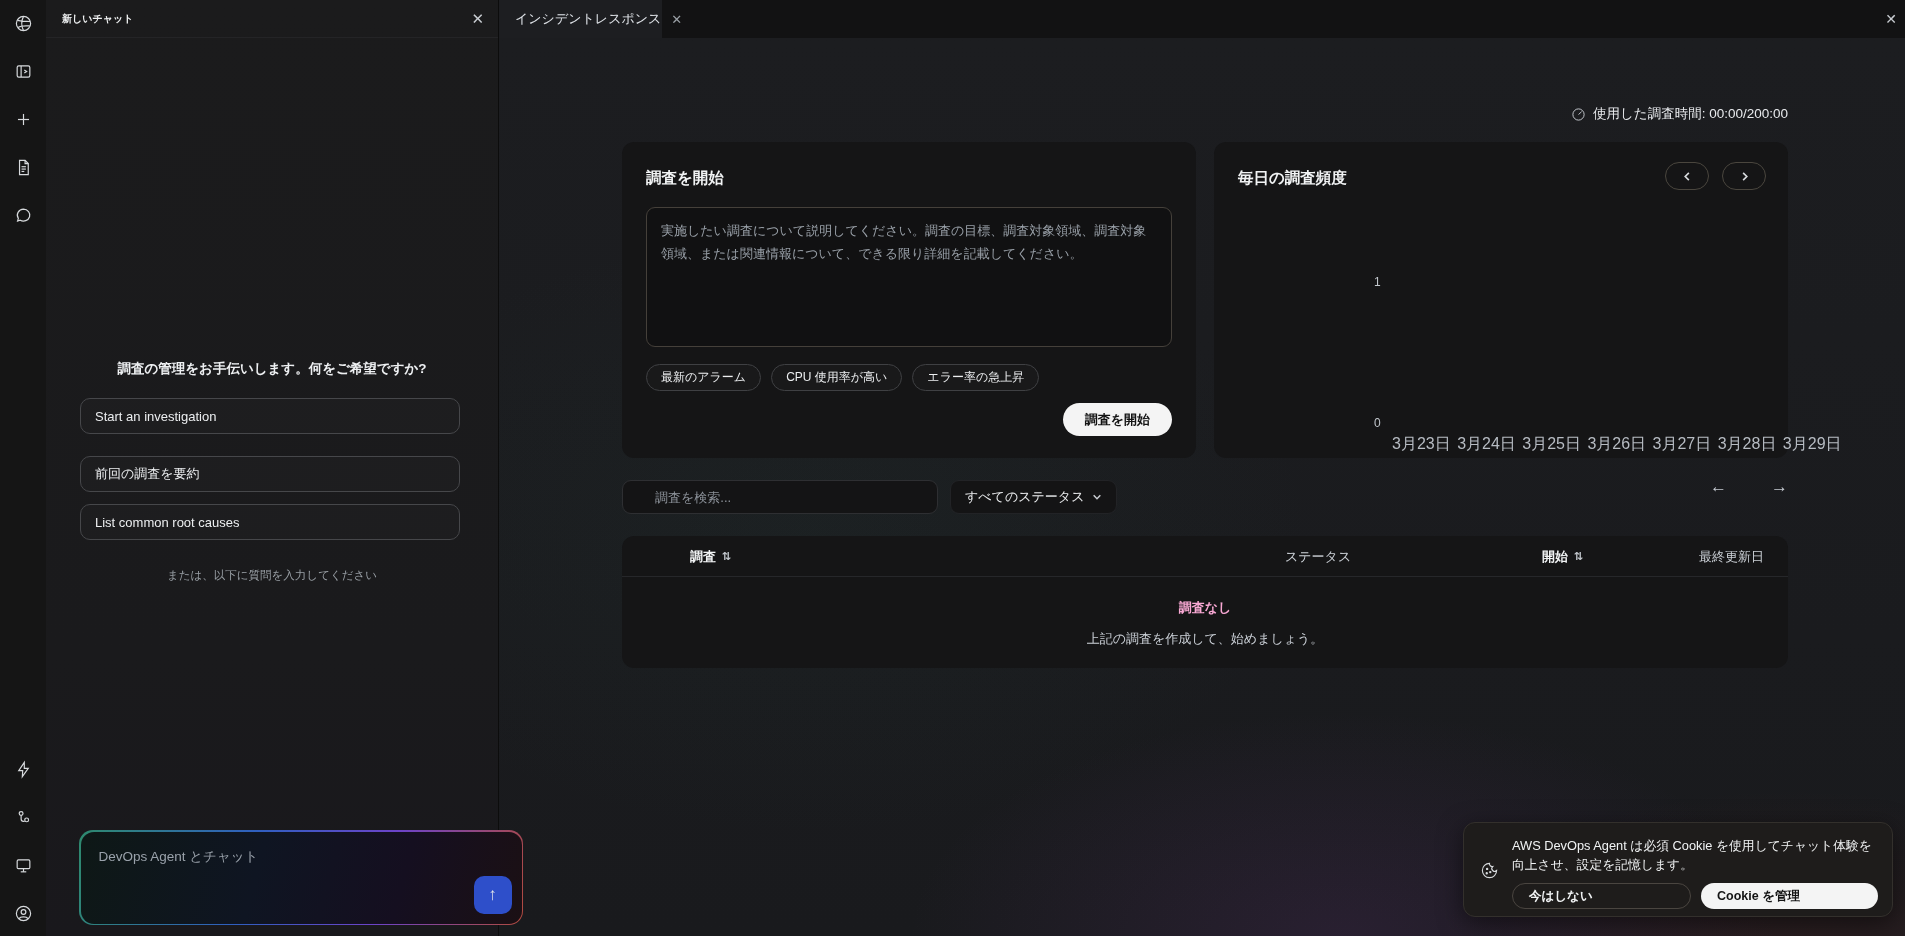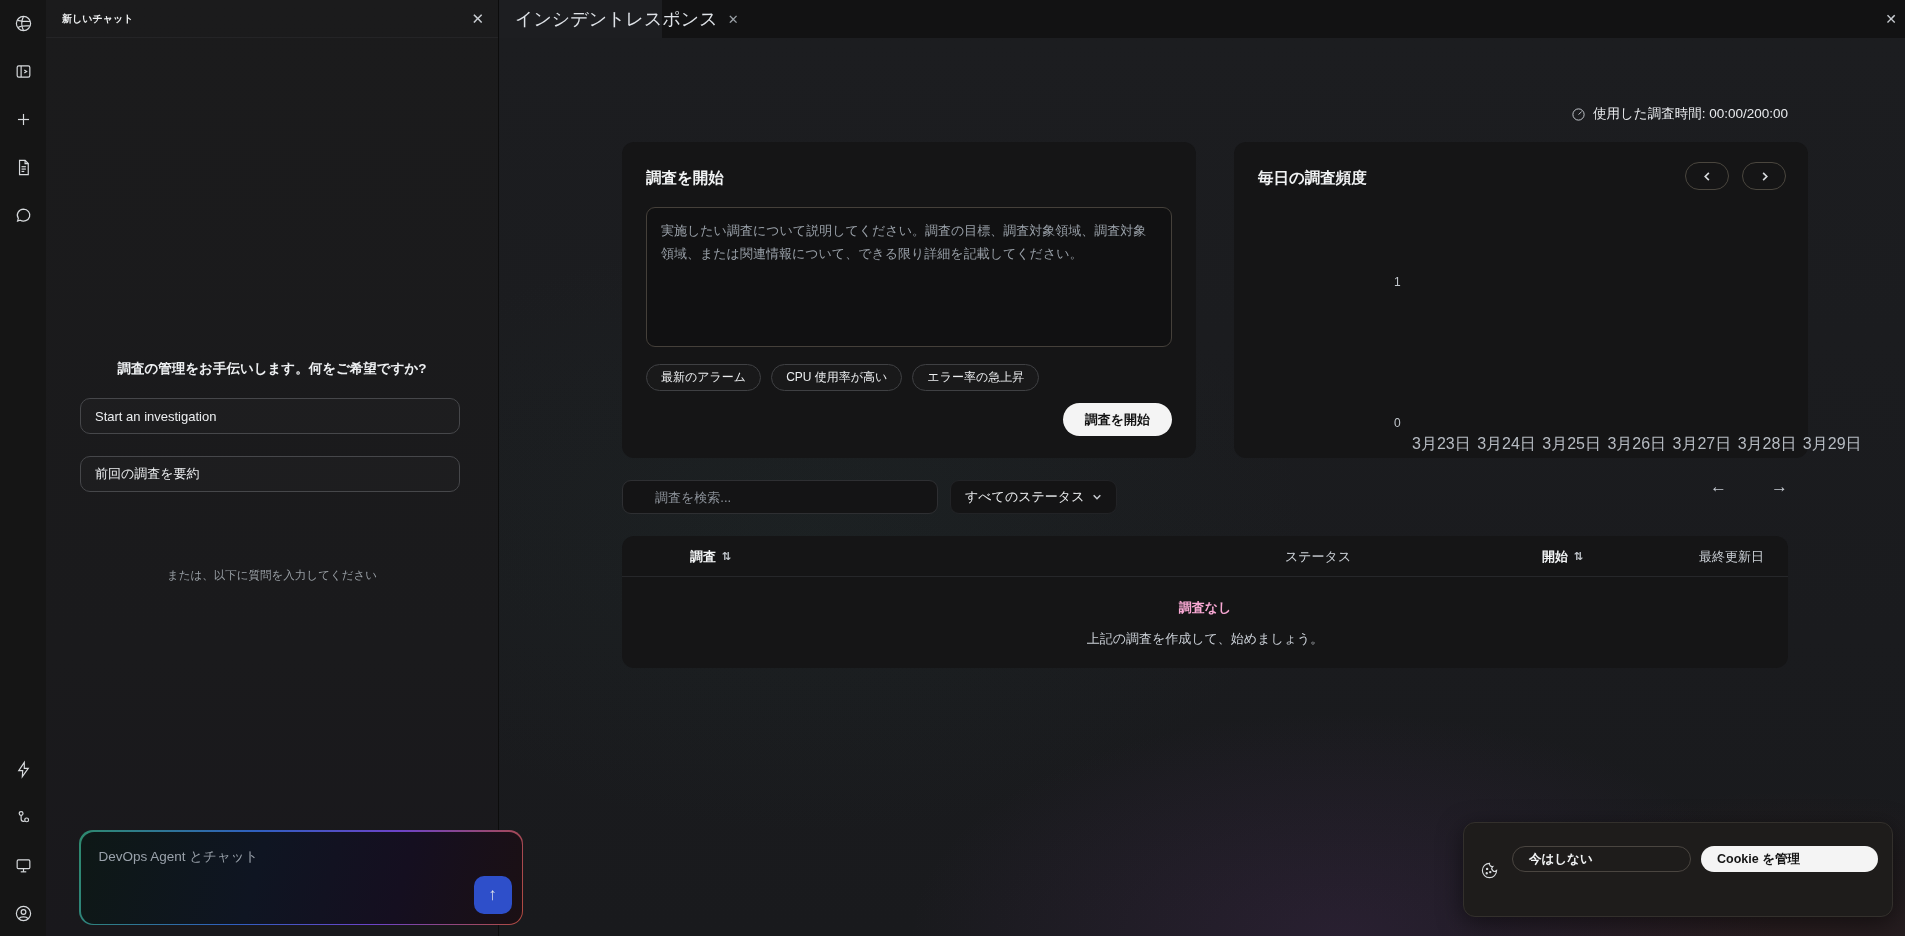--- a/index.html
+++ b/index.html
@@ -25,21 +25,21 @@
   .or-hint { position:absolute; top:530px; left:0; right:0; text-align:center; font-size:11.5px; color:#9aa0a6; }
   .chat-input-wrap { position:absolute; left:33px; top:792px; width:444px; height:95px; border-radius:14px; padding:1.5px; background:linear-gradient(105deg,#2e8a6e 0%,#2f5fc0 38%,#6c43c9 68%,#b14a3e 100%); }
   .chat-input-inner { position:relative; width:100%; height:100%; border-radius:13px; background:linear-gradient(105deg,#0e1816 0%,#0f1522 40%,#150f20 72%,#1b1014 100%); }
   .chat-input-inner textarea { position:absolute; inset:0; background:transparent; border:none; outline:none; resize:none; color:#e8eaed; font-size:13.5px; font-family:inherit; padding:16px 18px; }
   .chat-input-inner textarea::placeholder { color:#9aa2ab; }
   .send-btn { position:absolute; right:10px; bottom:10px; width:38px; height:38px; border-radius:10px; background:#2e4fca; border:none; color:#dfe3ea; font-size:17px; cursor:pointer; display:flex; align-items:center; justify-content:center; }
 
   
   .tabbar { position:absolute; left:499px; top:0; width:1406px; height:38px; background:#121213; display:flex; align-items:stretch; }
   .tab { width:163px; background:#1d1e21; display:flex; align-items:center; padding:0 12px 0 16px; gap:10px; cursor:pointer; }
-  .tab-label { font-size:18px; color:#dfe3e8; white-space:nowrap; }
+  .tab-label { font-size:13px; color:#dfe3e8; white-space:nowrap; }
   .tab-x { color:#9aa0a6; font-size:13px; line-height:1; cursor:pointer; }
   .win-x { margin-left:auto; color:#c9cdd2; font-size:14px; align-self:center; padding:0 8px 0 0; cursor:pointer; }
 
   
   .main { position:absolute; left:499px; top:38px; width:1406px; height:898px;
     background:
       radial-gradient(620px 320px at 60% 100%, rgba(104,54,128,0.20), transparent 70%),
       radial-gradient(520px 260px at 92% 104%, rgba(146,52,48,0.16), transparent 70%),
       radial-gradient(700px 420px at 22% 55%, rgba(42,82,72,0.10), transparent 72%),
       linear-gradient(180deg,#1c1d20 0%,#191a1d 100%);
@@ -53,21 +53,21 @@
 
   
   .start-card { left:123px; top:104px; width:574px; height:316px; padding:26px 24px; }
   .start-card textarea { margin-top:18px; width:526px; height:140px; background:#111112; border:1px solid #45403a; border-radius:9px; resize:none; outline:none; color:#e8eaed; font-size:13px; line-height:1.75; padding:12px 14px; font-family:inherit; }
   .start-card textarea::placeholder { color:#99a0a8; }
   .chips { display:flex; gap:10px; margin-top:13px; }
   .chip { height:27px; border-radius:14px; border:1px solid #3f4043; background:rgba(255,255,255,0.02); color:#eceef0; font-size:12px; padding:0 14px; display:flex; align-items:center; cursor:pointer; white-space:nowrap; }
   .start-submit { position:absolute; right:24px; bottom:22px; height:33px; border-radius:17px; border:none; background:#f4f4f4; color:#131313; font-size:13px; font-weight:bold; padding:0 22px; cursor:pointer; }
 
   
-  .freq-card { left:735px; top:104px; width:574px; height:316px; padding:26px 24px; }
+  .freq-card { left:715px; top:104px; width:574px; height:316px; padding:26px 24px; }
   .freq-nav { position:absolute; right:22px; top:20px; display:flex; gap:13px; }
   .freq-nav .pill { width:44px; height:28px; border:1px solid #4a463e; border-radius:14px; background:transparent; color:#d7dadd; display:flex; align-items:center; justify-content:center; cursor:pointer; }
   .freq-nav svg { width:11px; height:11px; stroke:#d7dadd; fill:none; stroke-width:1.8; }
   .ytick { position:absolute; font-size:12px; color:#c2c7cd; }
   .ytick1 { left:160px; top:133px; }
   .ytick0 { left:160px; top:274px; }
   .xaxis { position:absolute; left:178px; top:292px; width:456px; display:flex; }
   .xaxis div { flex:1; text-align:left; font-size:16px; color:#b7bcc3; white-space:nowrap; }
 
   
@@ -173,20 +173,21 @@
 
   <div class="chat-panel">
     <div class="chat-head">
       <span class="chat-title">新しいチャット</span>
       <span class="chat-close">✕</span>
     </div>
     <div class="chat-body">
       <div class="greeting">調査の管理をお手伝いします。何をご希望ですか?</div>
       <button class="sug-btn" style="top:360px">Start an investigation</button>
       <button class="sug-btn" style="top:418px">前回の調査を要約</button>
+      <button class="sug-btn" style="top:466px">List common root causes</button>
       <div class="or-hint">または、以下に質問を入力してください</div>
       <div class="chat-input-wrap">
         <div class="chat-input-inner">
           <textarea placeholder="DevOps Agent とチャット" style=""></textarea>
           <button class="send-btn">
               <span>↑</span>
             </button>
         </div>
       </div>
     </div>
@@ -284,20 +285,21 @@
   <div class="cookie">
     <div class="cookie-icon">
       <svg viewBox="0 0 24 24">
           <path d="M21 12 a9 9 0 1 1 -9-9 a3.5 3.5 0 0 0 4 4 a3.5 3.5 0 0 0 5 5 z"></path>
           <circle cx="9" cy="10" r="0.8" fill="#d7dadd"></circle>
           <circle cx="13" cy="14" r="0.8" fill="#d7dadd"></circle>
           <circle cx="8.5" cy="15.5" r="0.8" fill="#d7dadd"></circle>
         </svg>
     </div>
     <div class="cookie-right">
+      <div class="cookie-msg">AWS DevOps Agent は必須 Cookie を使用してチャット体験を向上させ、設定を記憶します。</div>
       <div class="cookie-btns">
         <button class="btn-dismiss">今はしない</button>
         <button class="btn-manage">Cookie を管理</button>
       </div>
     </div>
   </div>
 
 </div>
 
 </body></html>

